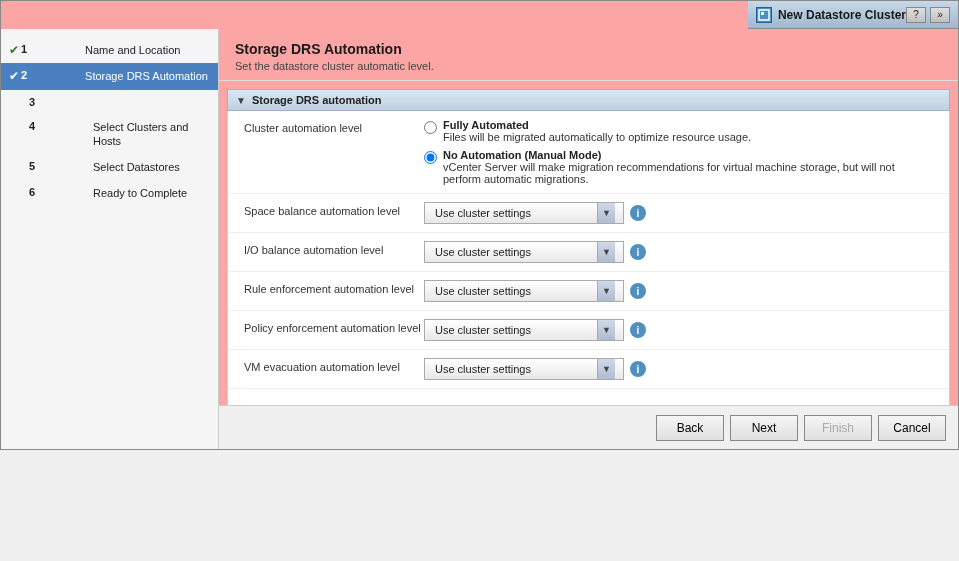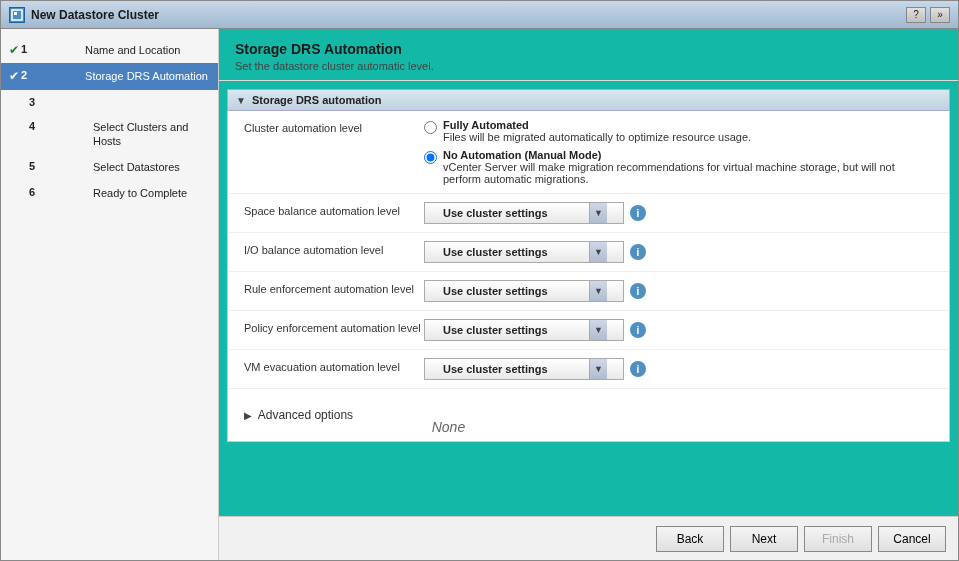--- a/index.html
+++ b/index.html
@@ -1,18 +1,18 @@
 <!DOCTYPE html>
 <html><head>
   <meta charset="utf-8">
   <style>
     * { box-sizing: border-box; margin: 0; padding: 0; }
     body { font-family: Arial, Helvetica, sans-serif; font-size: 12px; background: #f0f0f0; color: #222; width: 959px; height: 561px; overflow: hidden; }
 
-    .window { width: 959px; height: 561px; display: flex; flex-direction: column; border: 1px solid #888; background: #14b8a6; }
+    .window { width: 959px; height: 450px; display: flex; flex-direction: column; border: 1px solid #888; background: #fca5a5; align-items: flex-end; }
 
     .titlebar { background: linear-gradient(to bottom, #c8d8e8, #a0b8d0); height: 28px; display: flex; align-items: center; padding: 0 8px; border-bottom: 1px solid #888; flex-shrink: 0; }
     .titlebar-icon { width: 16px; height: 16px; background: #4a90c0; border: 1px solid #2060a0; margin-right: 6px; display: flex; align-items: center; justify-content: center; color: white; font-size: 9px; font-weight: bold; }
     .titlebar-title { font-size: 12px; font-weight: bold; color: #1a1a1a; flex: 1; }
     .titlebar-controls { display: flex; gap: 4px; }
     .titlebar-btn { width: 20px; height: 16px; background: linear-gradient(to bottom, #e0e0e0, #c0c0c0); border: 1px solid #888; display: flex; align-items: center; justify-content: center; font-size: 10px; cursor: pointer; }
 
     .content { display: flex; flex: 1; overflow: hidden; }
 
     
@@ -46,21 +46,21 @@
     .form-control { flex: 1; display: flex; align-items: flex-start; flex-direction: column; gap: 6px; }
 
     .radio-group { display: flex; flex-direction: column; gap: 6px; }
     .radio-option { display: flex; align-items: flex-start; gap: 6px; }
     .radio-option input[type=radio] { margin-top: 2px; flex-shrink: 0; }
     .radio-label { font-size: 11px; }
     .radio-label strong { font-weight: bold; }
     .radio-label .desc { font-size: 11px; color: #333; }
 
     .select-row { display: flex; align-items: center; gap: 6px; width: 100%; }
-    .dropdown { display: flex; align-items: center; border: 1px solid #aaa; background: linear-gradient(to bottom, #fff, #e8e8e8); height: 22px; min-width: 200px; padding: 0 16px; cursor: pointer; font-weight: bold; }
+    .dropdown { display: flex; align-items: center; border: 1px solid #aaa; background: linear-gradient(to bottom, #fff, #e8e8e8); height: 22px; min-width: 200px; padding: 0 8px; cursor: pointer; }
     .dropdown-text { flex: 1; font-size: 11px; padding: 0 2px; }
     .dropdown-arrow { width: 18px; height: 20px; background: linear-gradient(to bottom, #d0d8e8, #b0bcd0); border-left: 1px solid #aaa; display: flex; align-items: center; justify-content: center; font-size: 9px; color: #444; }
     .info-icon { width: 16px; height: 16px; border-radius: 50%; background: #5090c0; color: white; font-size: 10px; font-weight: bold; display: flex; align-items: center; justify-content: center; cursor: pointer; flex-shrink: 0; }
 
     .advanced-row { display: flex; padding: 6px 16px; align-items: center; min-height: 30px; }
     .advanced-arrow { font-size: 10px; color: #444; margin-right: 6px; }
     .advanced-label { font-size: 12px; color: #333; width: 174px; }
     .advanced-value { font-size: 14px; color: #666; font-style: italic; margin-top: 24px; }
 
     

